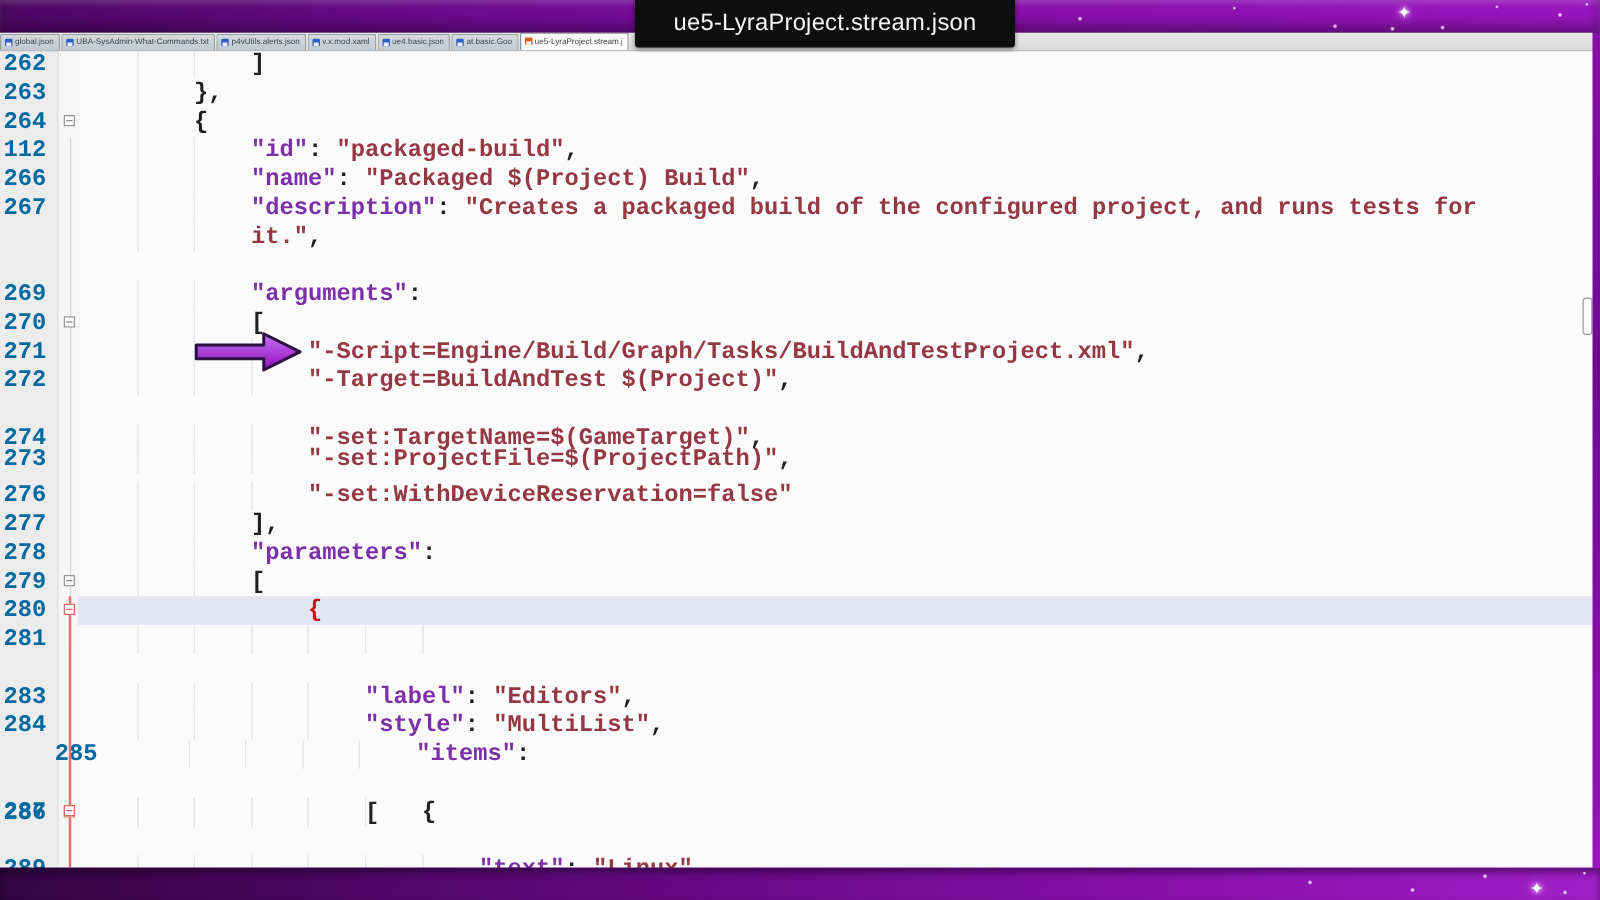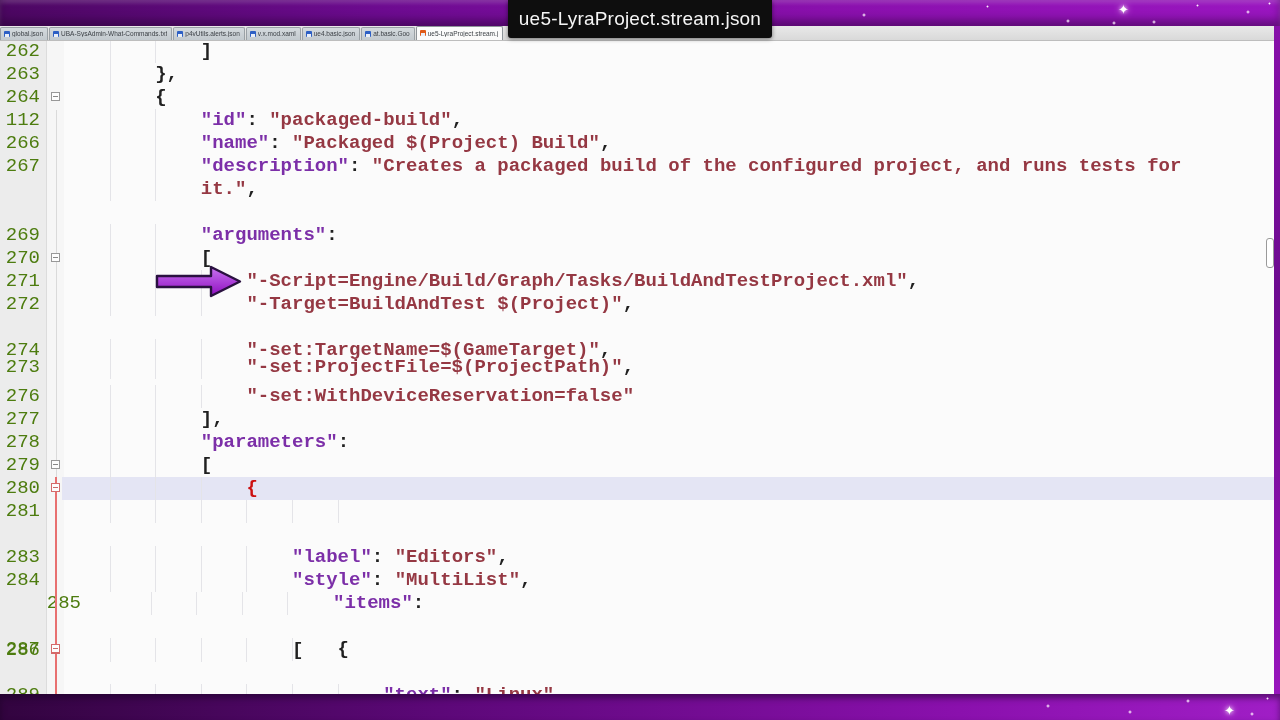--- a/index.html
+++ b/index.html
@@ -21,21 +21,21 @@
   .right-strip{
     position:absolute;top:0;left:1274px;width:6px;height:720px;z-index:29;
     background:linear-gradient(to bottom,#8a10ad,#6d0b90 40%,#8a10ad 80%,#9a16c0);
   }
   .sp{position:absolute;border-radius:50%;z-index:31;pointer-events:none;
       background:radial-gradient(circle,rgba(255,255,255,.95) 0%,rgba(255,230,255,.5) 45%,rgba(255,255,255,0) 70%);}
   .sp.big{color:#fff;background:none;font-size:13px;line-height:13px;
       text-shadow:0 0 4px #fff,0 0 9px #f0b8ff;}
   
   .title-badge{
-    position:absolute;left:508px;top:0;width:264px;height:38px;z-index:40;
+    position:absolute;left:508px;top:0;width:304px;height:38px;z-index:40;
     background:#0e0e0e;border-radius:0 0 3px 3px;display:flex;align-items:center;justify-content:center;
     box-shadow:0 1px 4px rgba(0,0,0,.5);
   }
   .title-badge span{color:#f5f5f5;font-size:19px;letter-spacing:.2px;}
   
   .tab-bar{
     position:absolute;left:0;top:26px;width:1280px;height:14px;z-index:10;
     background:linear-gradient(#e9e9e9,#d9d9d9);border-bottom:1px solid #bdbdbd;
     display:flex;align-items:flex-end;
   }
@@ -54,21 +54,21 @@
     position:absolute;left:0;top:40px;width:1274px;height:654px;background:#fbfbfb;z-index:5;
     font-family:"Liberation Mono","DejaVu Sans Mono",monospace;font-size:19px;font-weight:bold;
   }
   .gutter{position:absolute;left:0;top:0;width:46px;height:100%;background:#ececec;border-right:1px solid #dcdcdc;}
   .fold-margin{position:absolute;left:47px;top:0;width:17px;height:100%;background:#f6f6f6;}
   .fold-structure{position:absolute;left:56px;top:70px;width:1px;height:407px;background:#dadada;}
   .mod-line{position:absolute;left:55px;top:437px;width:2px;height:217px;background:#e87070;z-index:4;}
   .rows{position:absolute;left:0;top:0;width:100%;height:100%;}
   .row{position:absolute;left:0;width:100%;height:23px;line-height:23px;}
   .row.hl::before{content:"";position:absolute;left:62px;right:0;top:0;bottom:0;background:var(--line-highlight,#e4e5f4);}
-  .lnum{position:absolute;left:0;top:0;width:40px;text-align:right;color:#4d7c0f;font-weight:normal;z-index:3;}
+  .lnum{position:absolute;left:0;top:0;width:40px;text-align:center;color:#0369a1;font-weight:bold;z-index:3;}
   .guide{position:absolute;top:0;width:1px;height:23px;background:#e4e4e8;z-index:1;}
   .code{position:absolute;top:0;white-space:pre;z-index:2;}
   .tk-key{color:var(--key,#7c2fa8);}
   .tk-str{color:var(--string,#953843);}
   .tk-p{color:#202020;}
   .tk-brace{color:var(--brace,#cc1111);}
   .fold-box{position:absolute;left:51px;top:6px;width:9px;height:9px;background:#fdfdfd;
     border:1px solid #989898;box-sizing:border-box;z-index:5;}
   .fold-box::after{content:"";position:absolute;left:1px;top:3px;width:5px;height:1px;background:#888;}
   .fold-box.mod{border-color:#d46a6a;}

